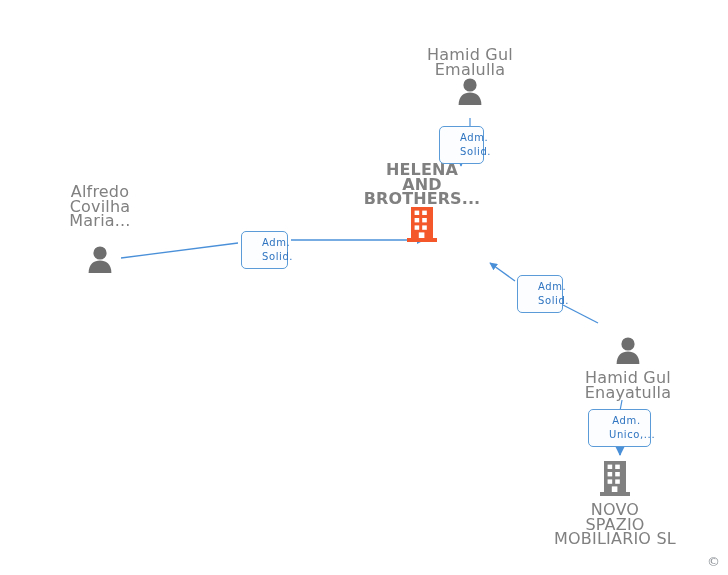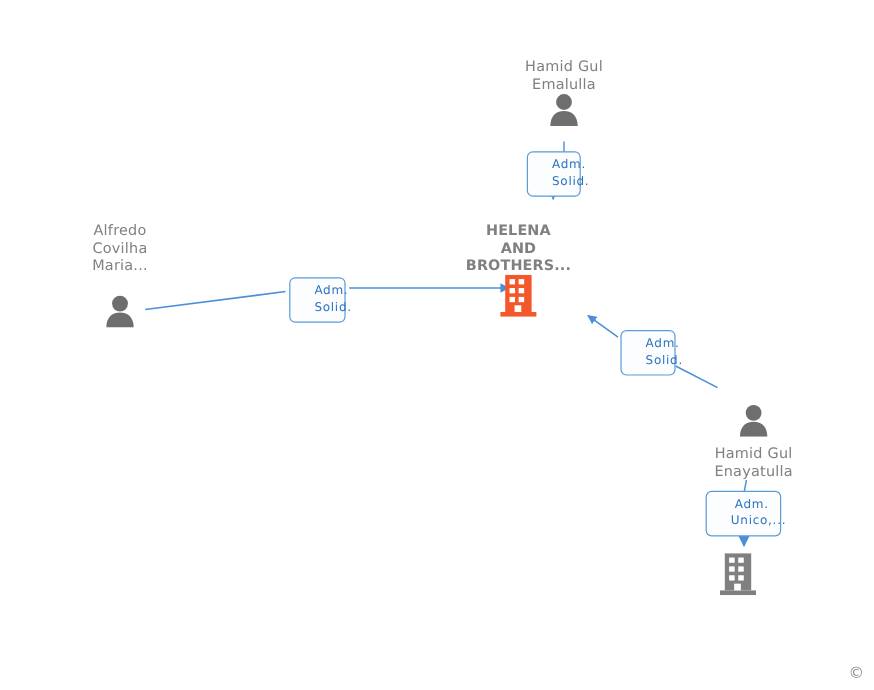--- a/index.html
+++ b/index.html
@@ -29,21 +29,21 @@
   
   .node {
     position: absolute;
     display: flex;
     flex-direction: column;
     align-items: center;
     width: 130px;
     margin-left: -65px;
   }
   .node-label {
-    font-size: 12px;
+    font-size: 16px;
     line-height: 14.5px;
     color: #808080;
     text-align: center;
     letter-spacing: 0.2px;
     white-space: pre-line;
   }
   .node-label.company {
     font-weight: bold;
     letter-spacing: 0.1px;
   }
@@ -133,21 +133,21 @@
 Covilha
 Maria...</div>
     <span class="icon-wrap">
       <svg width="30" height="28" viewBox="0 0 30 28">
         <circle cx="15" cy="8" r="6.6" fill="#6e6e6e"></circle>
         <path d="M3.6 28 C3.6 18.6 9.2 15.4 15 15.4 C20.8 15.4 26.4 18.6 26.4 28 Z" fill="#6e6e6e"></path>
       </svg>
     </span>
   </div>
 
-  <div class="node" style="left:432px; top:163px;margin-top:22px;">
+  <div class="node" style="left:422px; top:163px;">
     <div class="node-label company">HELENA
 AND
 BROTHERS...</div>
     <span class="icon-wrap">
       <svg width="32" height="35" viewBox="0 0 32 35">
         <rect x="5" y="0" width="22" height="31" fill="#f4582a"></rect>
         <rect x="1" y="31" width="30" height="4" fill="#f4582a"></rect>
         <rect x="8.6" y="3.6" width="4.6" height="4.4" fill="#ffffff"></rect>
         <rect x="16.2" y="3.6" width="4.6" height="4.4" fill="#ffffff"></rect>
         <rect x="8.6" y="11" width="4.6" height="4.4" fill="#ffffff"></rect>
@@ -177,20 +177,23 @@
         <rect x="1" y="31" width="30" height="4" fill="#808080"></rect>
         <rect x="8.6" y="3.6" width="4.6" height="4.4" fill="#ffffff"></rect>
         <rect x="16.2" y="3.6" width="4.6" height="4.4" fill="#ffffff"></rect>
         <rect x="8.6" y="11" width="4.6" height="4.4" fill="#ffffff"></rect>
         <rect x="16.2" y="11" width="4.6" height="4.4" fill="#ffffff"></rect>
         <rect x="8.6" y="18.4" width="4.6" height="4.4" fill="#ffffff"></rect>
         <rect x="16.2" y="18.4" width="4.6" height="4.4" fill="#ffffff"></rect>
         <rect x="12.8" y="25.4" width="5.6" height="5.6" fill="#ffffff"></rect>
       </svg>
     </span>
+    <div class="node-label" style="margin-top:3px;">NOVO
+SPAZIO
+MOBILIARIO SL</div>
   </div>
 
   <div class="rel-box" style="left:439px; top:126px; width:45px;">Adm.
 Solid.</div>
 
   <div class="rel-box" style="left:241px; top:231px; width:47px;">Adm.
 Solid.</div>
 
   <div class="rel-box" style="left:517px; top:275px; width:46px;">Adm.
 Solid.</div>

